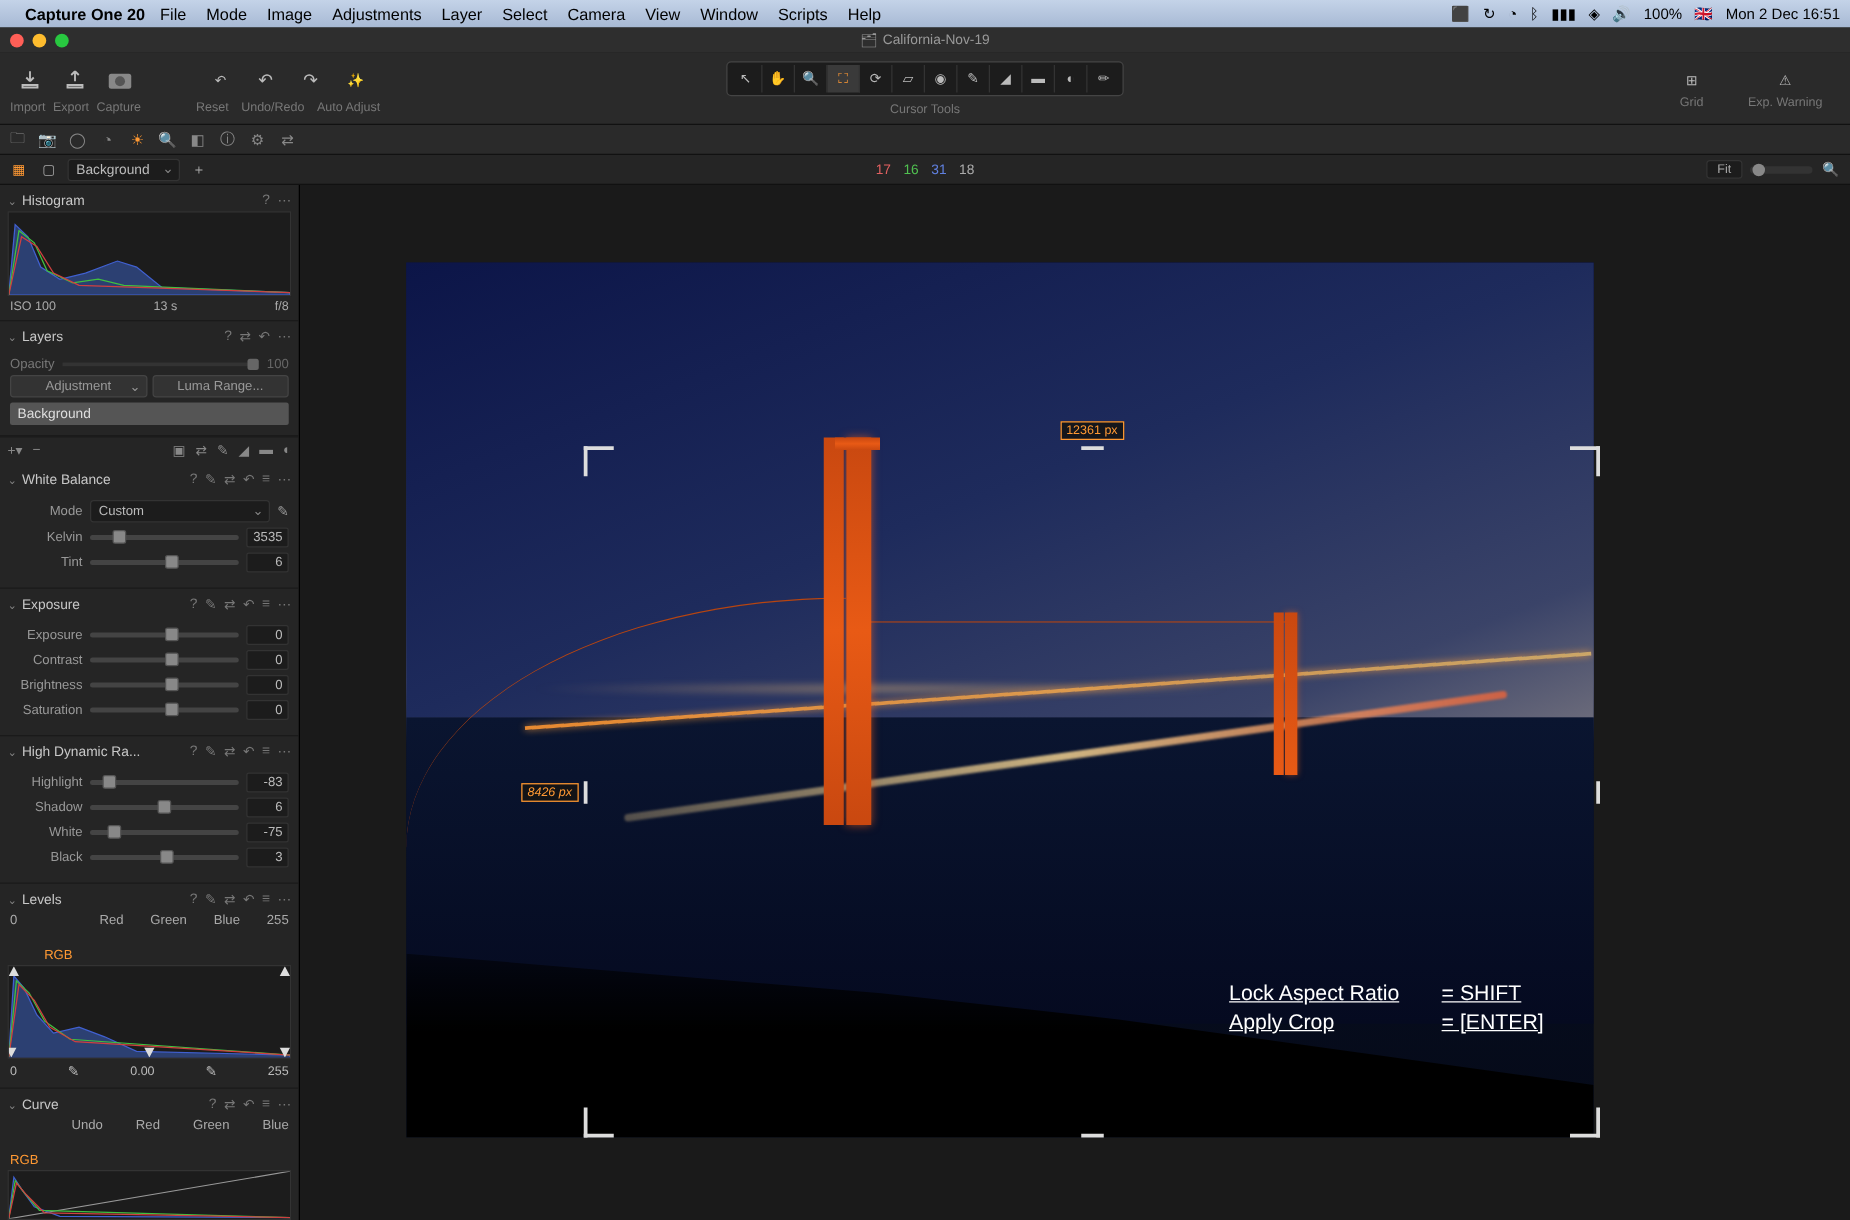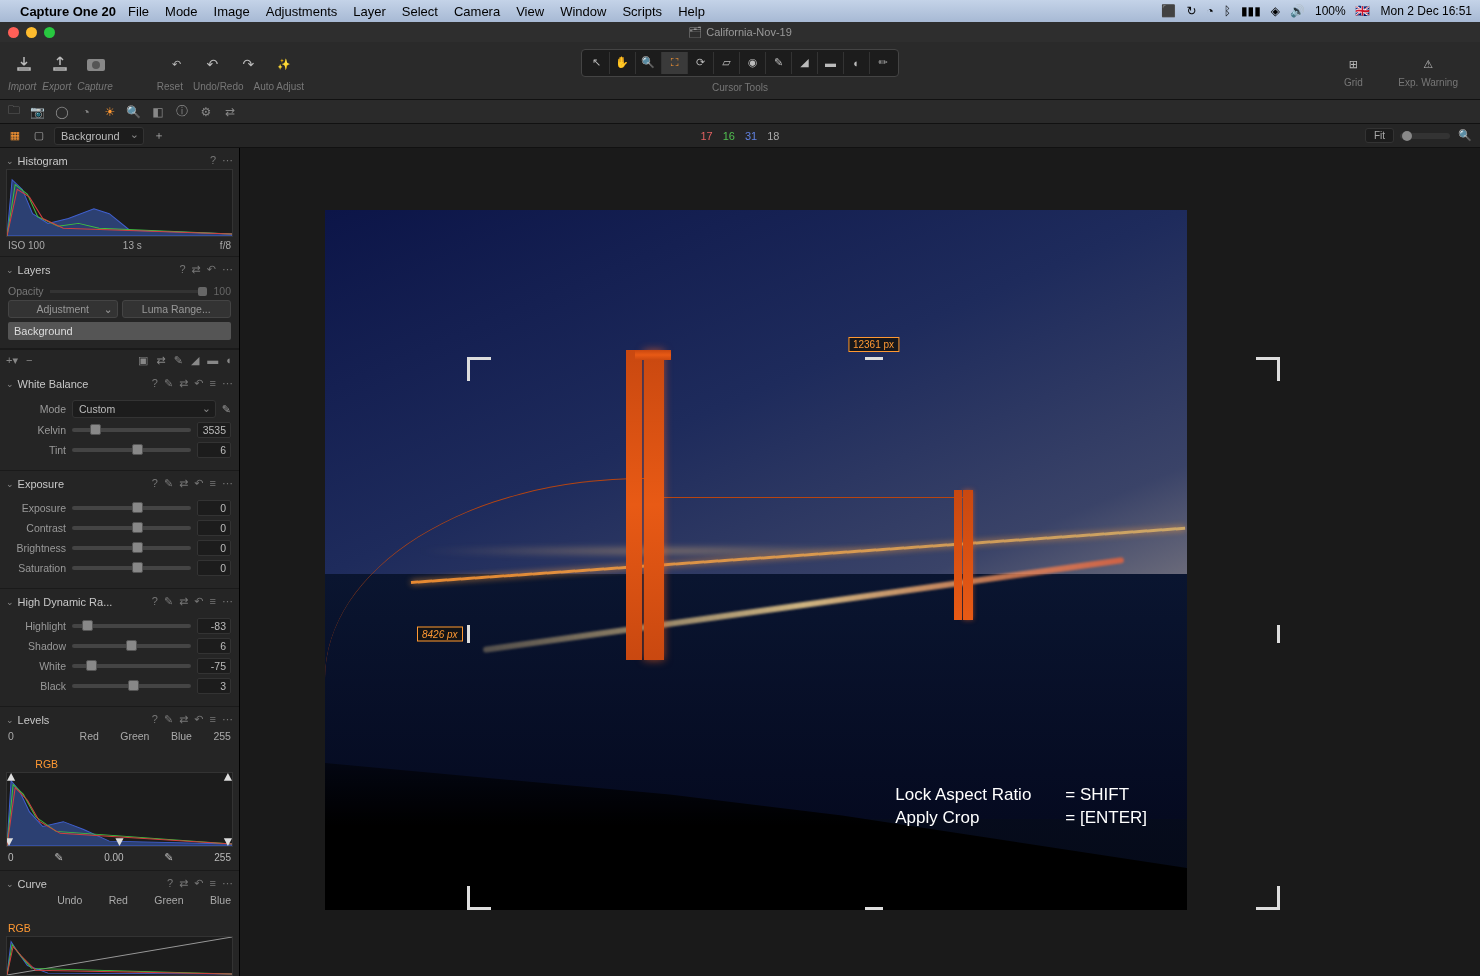--- a/index.html
+++ b/index.html
@@ -90,21 +90,21 @@
 .layer-add-row .left, .layer-add-row .right { display: flex; gap: 8px; }
 .layer-add-row span { cursor: pointer; }
 
 .levels-channels { display:flex; justify-content:space-between; font-size:10.5px; padding:2px; }
 .levels-channels span { cursor:pointer; }
 .levels-channels .active { color: #ff9933; margin-top: 28px; }
 .levels-values {display:flex;justify-content:space-between;padding:2px;font-size:10px;color:#bbb;align-items:center;}
 .levels-values .eyedropper {font-size:11px;}
 
 
-.image-area { position: absolute; left: 85px; top: 62px; width: 862px; height: 700px; }
+.image-area { position: absolute; left: 85px; top: 62px; width: 950px; height: 700px; }
 .photo { width: 100%; height: 100%; background: linear-gradient(to bottom, #0a1245 0%, #1a2555 25%, #2f3a6a 42%, #4a5078 48%, #080f25 55%, #050a18 100%); position: relative; overflow: hidden; }
 .sky-gradient { position:absolute; width:100%; height:52%; top:0; background: linear-gradient(to bottom right, #0c1548 0%, #1e2b5c 50%, #3a4368 85%, #6a6a7a 100%); }
 .city-glow { position:absolute; width:60%; height:10px; left:10%; top:48%; background: radial-gradient(ellipse, rgba(255,200,120,0.5), transparent 70%); filter: blur(3px); }
 .water { position:absolute; width:100%; height:35%; top:52%; background: linear-gradient(#0a1530, #050a20); }
 .foreground { position:absolute; width:100%; height:30%; bottom:0; background: linear-gradient(to top, #000 40%, transparent); clip-path: polygon(0 30%, 40% 45%, 60% 55%, 100% 80%, 100% 100%, 0 100%); }
 .bridge-deck { position:absolute; width:90%; height:3px; left:10%; top:53%; background: linear-gradient(to right, rgba(255,150,50,0.9), rgba(255,200,100,0.7)); transform: rotate(-4deg); transform-origin: left; box-shadow: 0 0 6px rgba(255,160,60,0.8); }
 .tower1 { position:absolute; left:37%; top:20%; width:20px; height:310px; background: linear-gradient(#c94810, #e85a15, #c94810); box-shadow: 0 0 8px rgba(255,100,30,0.6); }
 .tower1::before, .tower1::after { content:''; position:absolute; background: linear-gradient(#c94810, #e85a15, #c94810); }
 .tower1::before { left:-18px; width:16px; height:100%; }
 .tower1::after { left:-9px; width:36px; height:10px; top:0; }
@@ -126,21 +126,21 @@
 .cm-t { top:0; left:50%; transform:translateX(-50%); width:18px; height:3px; }
 .cm-b { bottom:0; left:50%; transform:translateX(-50%); width:18px; height:3px; }
 .cm-l { left:0; top:50%; transform:translateY(-50%); width:3px; height:18px; }
 .cm-r { right:0; top:50%; transform:translateY(-50%); width:3px; height:18px; }
 .dim-label { position:absolute; background: rgba(20,20,20,0.9); border:1px solid #ff9933; color:#ff9933; font-size:10px; padding:1px 4px; }
 .dim-w { top:-20px; left:50%; transform:translateX(-50%); }
 .dim-h { left:-50px; top:50%; transform:translateY(-50%);font-style:italic; }
 
 
 .shortcut-text { position: absolute; right: 40px; bottom: 80px; color: #fff; font-size: 17px; line-height: 1.35; font-weight: 500; }
-.shortcut-text .row { display:flex; }
+.shortcut-text .row { display:flex;text-decoration:underline; }
 .shortcut-text .key { width: 170px; }
 
 
 .sidebar::-webkit-scrollbar { width: 6px; }
 .sidebar::-webkit-scrollbar-thumb { background: #444; }
 </style>
 </head>
 <body>
 
 <div class="menubar">
@@ -195,21 +195,21 @@
             <path d="M9 10V2m0 0l-3 3m3-3l3 3M3 13h12v2H3z" stroke="#bbb" stroke-width="1.5" fill="none"></path>
           </svg>
         </div>
       <div class="tb-icon">
           <svg width="20" height="16" viewBox="0 0 20 16">
             <rect x="1" y="3" width="18" height="12" rx="2" fill="#888"></rect>
             <circle cx="10" cy="9" r="4" fill="#555"></circle>
           </svg>
         </div>
     </div>
-    <div style="display:flex;gap:6px;font-style:italic;">
+    <div style="display:flex;gap:6px;">
       <span class="tb-label">Import</span>
       <span class="tb-label">Export</span>
       <span class="tb-label">Capture</span>
     </div>
   </div>
   <div style="width:30px;"></div>
   <div class="tb-group">
     <div class="tb-icons">
       <div class="tb-icon">↶</div>
       <div class="tb-icon" style="font-size:14px;">↶</div>

